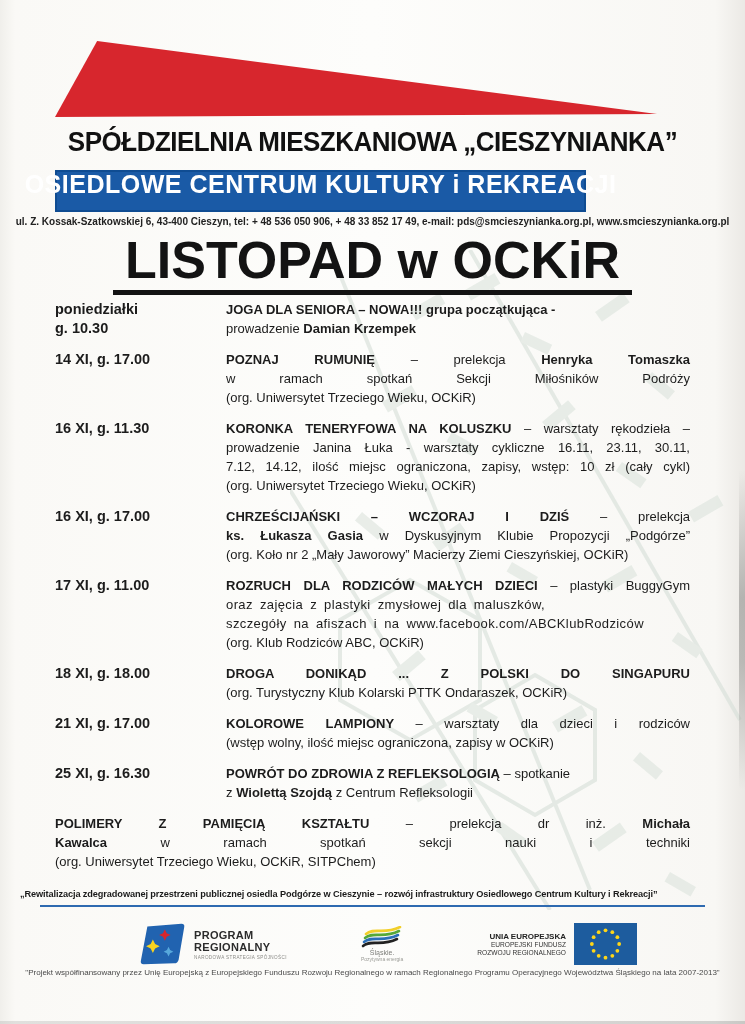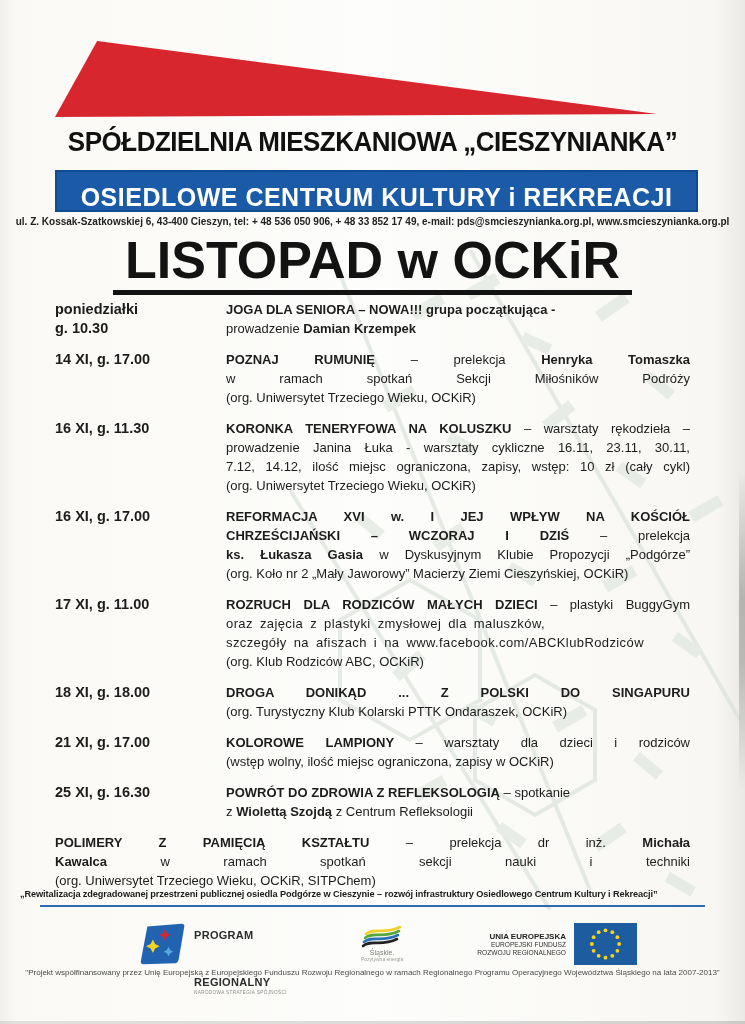--- a/index.html
+++ b/index.html
@@ -14,24 +14,24 @@
     position:absolute;left:55px;top:41px;width:602px;height:76px;
     background:var(--accent-red,#d7262d);
     clip-path:polygon(7% 0,100% 96%,0 100%);
   }
   .org-title{
     position:absolute;left:0;top:126px;width:100%;margin:0;
     text-align:center;font-size:26px;font-weight:700;letter-spacing:-.5px;
     transform:scaleY(1.08);color:#111;white-space:nowrap;
   }
   .banner{
-    position:absolute;left:55px;top:170px;width:643px;height:42px;
+    position:absolute;left:55px;top:170px;width:531px;height:42px;
     background:var(--banner-blue,#1a5aa6);
     box-shadow:inset 0 0 0 2px #0f4c92;
-    display:flex;align-items:flex-end;justify-content:center;
+    display:flex;align-items:flex-start;justify-content:center;
   }
   .banner span{color:#fff;font-weight:700;font-size:25px;letter-spacing:.5px;white-space:nowrap;}
   .address{
     position:absolute;left:0;top:216px;width:100%;
     text-align:center;font-size:10px;font-weight:700;color:#222;white-space:nowrap;
   }
   .title-wrap{position:absolute;left:0;top:232px;width:100%;text-align:center;}
   .main-title{
     display:inline-block;font-size:52px;line-height:56px;font-weight:700;letter-spacing:0;
     color:#131313;border-bottom:5px solid #131313;padding:0 12px 2px 12px;white-space:nowrap;
@@ -49,21 +49,21 @@
     font-size:9.2px;font-weight:700;letter-spacing:-.1px;
     color:#1b1b1b;white-space:nowrap;
   }
   .quote-underline{position:absolute;left:40px;right:40px;top:905px;height:2px;background:var(--underline-blue,#2e6ab0);}
   .logos{
     position:absolute;left:140px;right:108px;top:918px;height:52px;
     display:flex;justify-content:space-between;align-items:center;
   }
   .logo{display:flex;align-items:center;}
   .pr-text{margin-left:8px;}
-  .pr-line{font-size:11px;font-weight:700;color:#2b2b2b;line-height:12px;letter-spacing:.3px;margin-top:35px;}
+  .pr-line{font-size:11px;font-weight:700;color:#2b2b2b;line-height:12px;letter-spacing:.3px;}
   .pr-sub{font-size:4.6px;color:#8a8a86;letter-spacing:.4px;margin-top:2px;white-space:nowrap;}
   .logo-sl{flex-direction:column;justify-content:center;}
   .sl-name{font-size:7px;color:#7c7d78;margin-top:1px;}
   .sl-tag{font-size:5px;color:#9a9b96;}
   .eu-text{text-align:right;margin-right:8px;}
   .eu-line1{font-size:8px;font-weight:700;color:#222;line-height:9px;}
   .eu-line2{font-size:6.6px;color:#333;line-height:8px;}
   .fine-print{
     position:absolute;left:0;top:968px;width:100%;
     text-align:center;font-size:8px;color:#4a4a4a;white-space:nowrap;
@@ -161,21 +161,20 @@
           <div class="event-line al-justify"><span>prowadzenie Janina Łuka - warsztaty cykliczne 16.11, 23.11, 30.11,</span></div>
           <div class="event-line al-justify"><span>7.12, 14.12, ilość miejsc ograniczona, zapisy, wstęp: 10 zł (cały cykl)</span></div>
           <div class="event-line al-left"><span>(org. Uniwersytet Trzeciego Wieku, OCKiR)</span></div>
         </div>
       </div>
       <div class="event-row">
         <div class="event-date">
           <div>16 XI, g. 17.00</div>
         </div>
         <div class="event-body">
-          <div class="event-line al-justify"><span class="b">REFORMACJA XVI w. I JEJ WPŁYW NA KOŚCIÓŁ</span></div>
           <div class="event-line al-justify"><span class="b">CHRZEŚCIJAŃSKI – WCZORAJ I DZIŚ</span><span> – prelekcja</span></div>
           <div class="event-line al-justify"><span class="b">ks. Łukasza Gasia</span><span> w Dyskusyjnym Klubie Propozycji „Podgórze”</span></div>
           <div class="event-line al-left"><span>(org. Koło nr 2 „Mały Jaworowy” Macierzy Ziemi Cieszyńskiej, OCKiR)</span></div>
         </div>
       </div>
       <div class="event-row">
         <div class="event-date">
           <div>17 XI, g. 11.00</div>
         </div>
         <div class="event-body">

